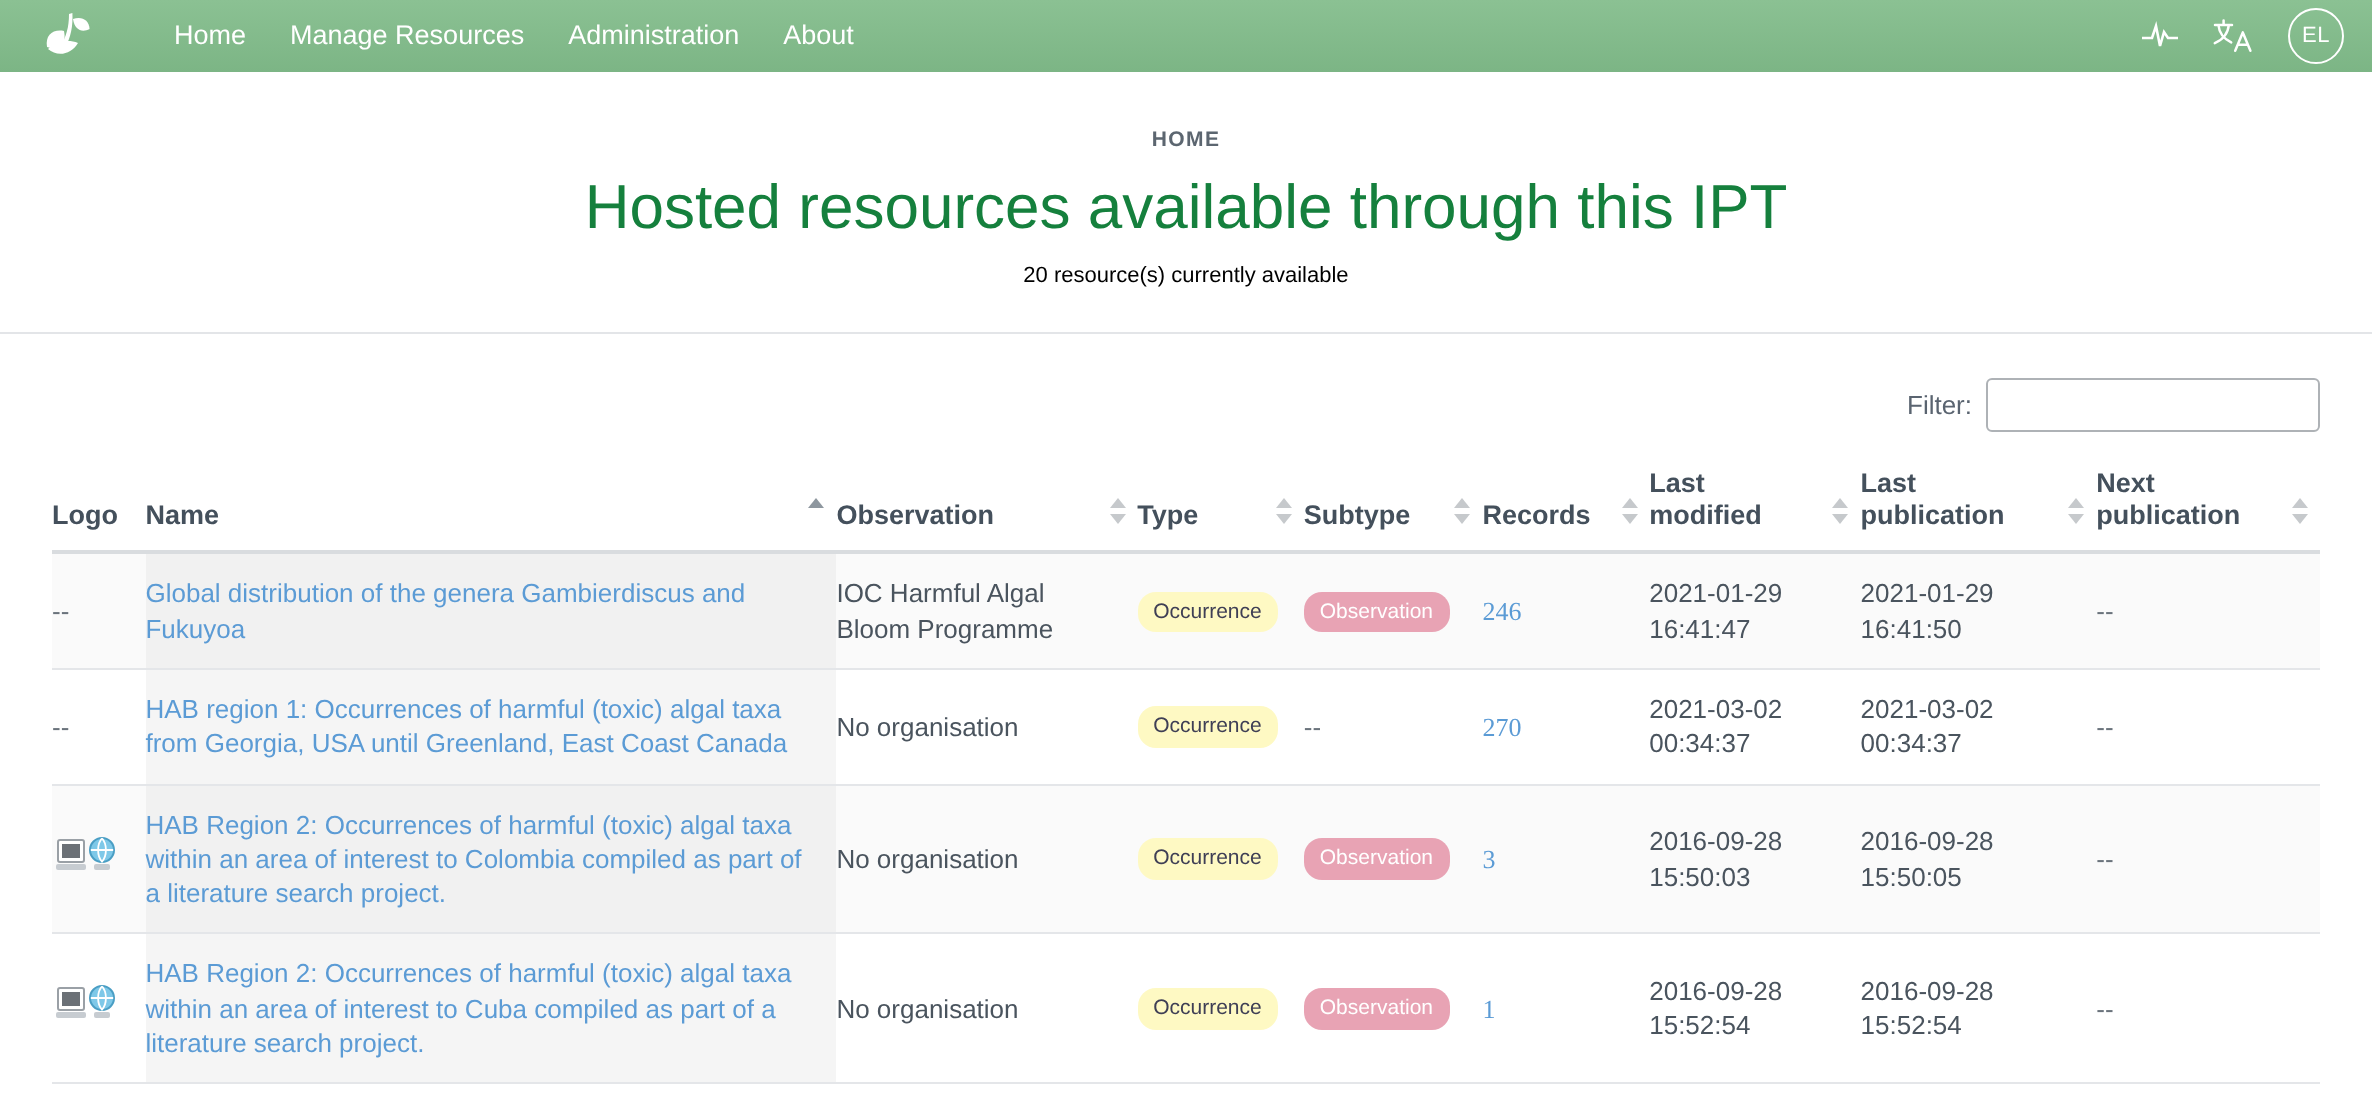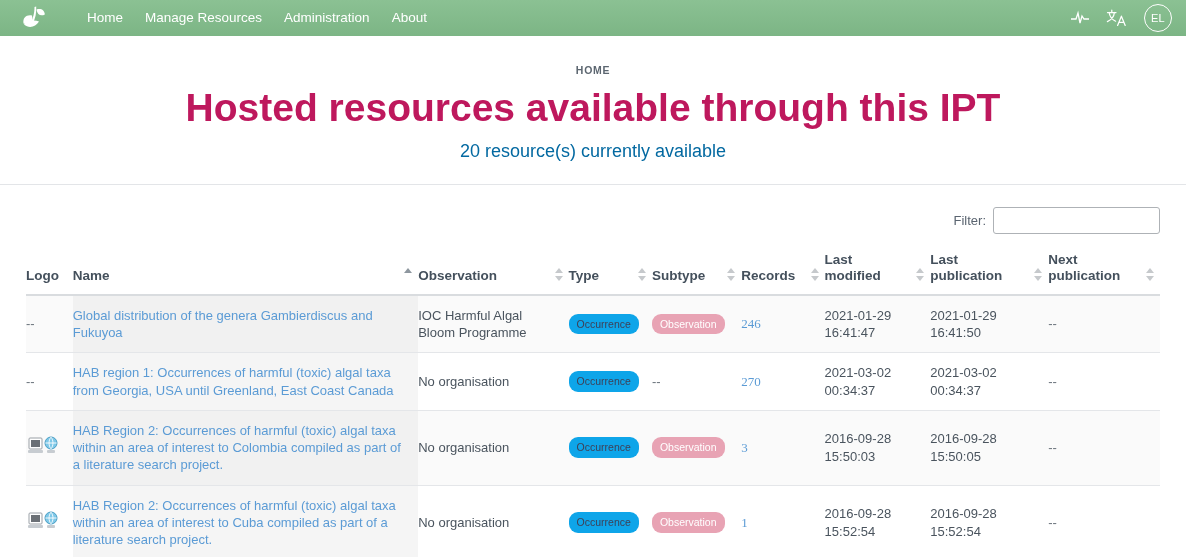--- a/index.html
+++ b/index.html
@@ -68,29 +68,29 @@
     border-bottom: 1px solid #e3e5e8;
   }
   .breadcrumb {
     font-size: 10.5px;
     font-weight: bold;
     letter-spacing: .7px;
     color: #5c6670;
     margin-bottom: 10px;
   }
   .page-title {
-    font-size: 39px;
-    font-weight: bold;
-    color: #be185d;
+    font-size: 31px;
+    font-weight: normal;
+    color: #15803d;
     margin: 0 0 10px 0;
     line-height: 1.15;
   }
   .page-sub {
-    font-size: 18px;
-    color: #0369a1;
+    font-size: 11px;
+    color: #000000;
   }
 
   
   .filter-wrap {
     display: flex;
     justify-content: flex-end;
     align-items: center;
     padding: 22px 26px 8px 0;
   }
   .filter-label {
@@ -185,21 +185,21 @@
 
   .badge {
     display: inline-block;
     font-size: 10.5px;
     line-height: 1;
     padding: 5px 8px 5px 8px;
     border-radius: 9px;
     color: #4c4c63;
     white-space: nowrap;
   }
-  .badge.occurrence { background: #0ea5e9; color: #3f3f55; }
+  .badge.occurrence { background: #fef9c3; color: #3f3f55; }
   .badge.observation { background: #e8a3b4; color: #ffffff; text-align: center; }
 
   .date-cell { white-space: pre-line; }
 
   .logo-thumb {
     width: 34px; height: 26px;
     display: block;
   }
 </style>
 </head>

